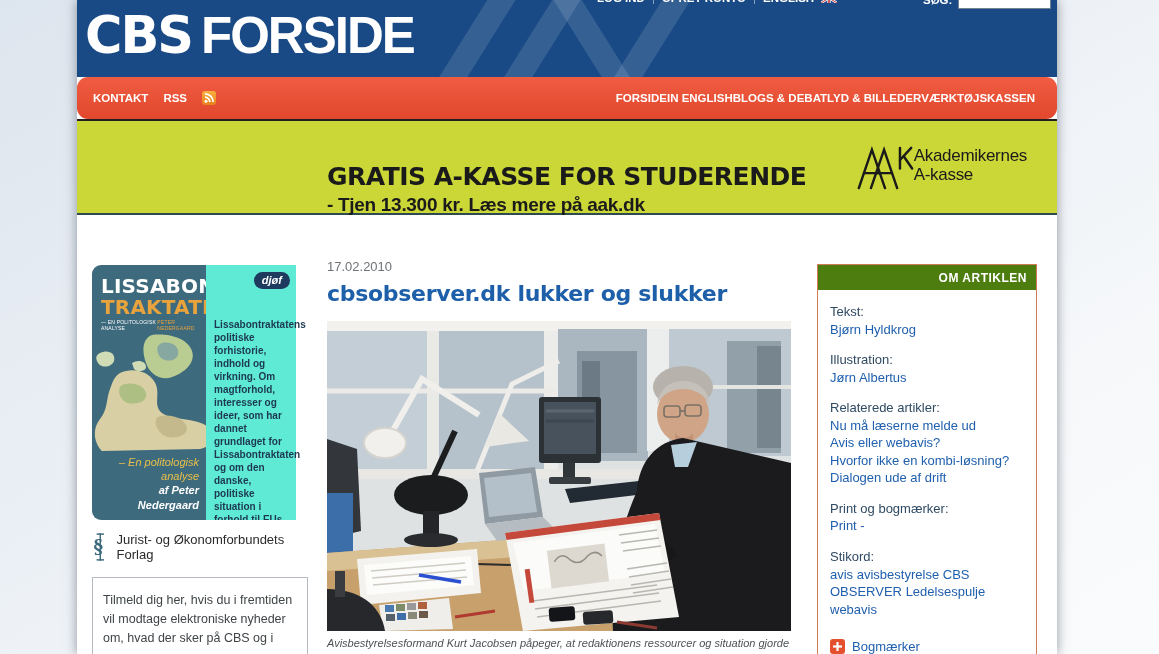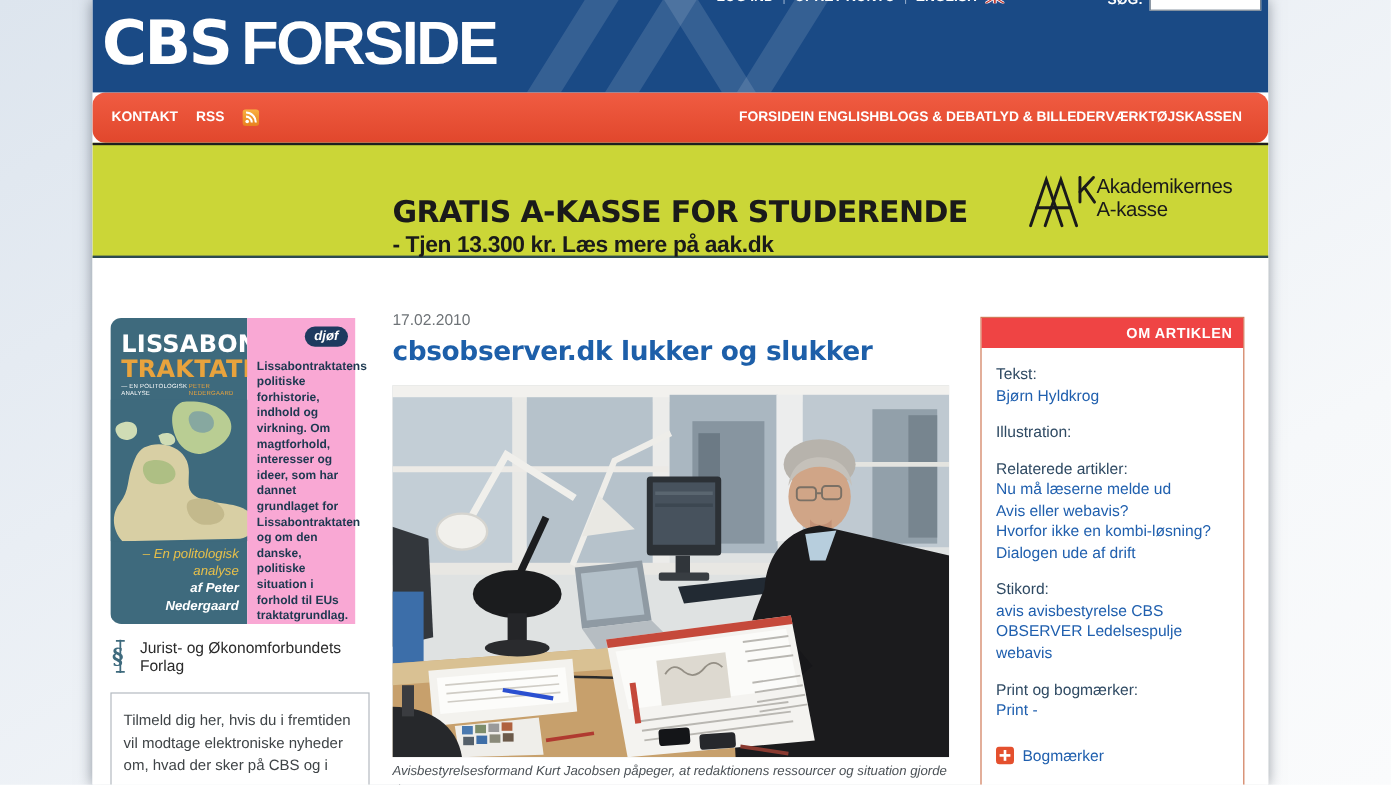--- a/index.html
+++ b/index.html
@@ -52,21 +52,21 @@
   .book-ad { display:flex; width:216px; height:255px; border-radius:9px; overflow:hidden; cursor:pointer; }
   .book-left { width:114px; background:#3e6a7d; color:#fff; position:relative; }
   .book-title1 { font-family:"DejaVu Sans",sans-serif; font-size:20px; font-weight:bold; margin:9px 0 0 9px; letter-spacing:.2px; }
   .book-title2 { font-family:"DejaVu Sans",sans-serif; font-size:20px; font-weight:bold; margin-left:9px; color:#e8a33d; letter-spacing:.2px; line-height:.95; }
   .book-smallline { display:flex; justify-content:space-between; margin:2px 9px 0; font-size:5px; letter-spacing:.2px; }
   .book-small-author { color:#e8a33d; }
   .book-map { position:absolute; left:0; top:68px; }
   .book-foot { position:absolute; left:20px; right:7px; bottom:8px; text-align:right; font-style:italic; font-size:11px; line-height:1.3; }
   .book-foot-1 { color:#e8c04a; }
   .book-foot-2 { color:#fff; font-weight:bold; }
-  .book-right { width:90px; background:#f9a8d4; position:relative; padding:34px 8px 0; }
+  .book-right { width:90px; background:#5eead4; position:relative; padding:53px 8px 0; }
   .djof-badge { position:absolute; top:7px; right:6px; background:#1e3a5f; color:#fff;
                 font-size:11px; font-weight:bold; font-style:italic; padding:2px 8px 3px; border-radius:9px; }
   .book-right-text { font-size:10px; font-weight:bold; color:#1d3850; line-height:1.3; }
 
   .publisher { display:flex; align-items:center; gap:8px; margin-top:12px; color:#2a2a2a; font-size:13px; }
 
   .newsletter { margin-top:15px; border:1px solid #b4bac0; background:#fff; height:110px; }
   .newsletter-header { background:#eef0f1; border-bottom:1px solid #c3c8cd; color:#2b5ea9;
                        font-weight:bold; font-size:12.5px; text-align:center; padding:7px 0 6px; letter-spacing:.4px; }
   .newsletter-body { padding:13px 10px; font-size:12.5px; color:#3f4447; line-height:1.5; white-space:pre-line; }
@@ -75,21 +75,21 @@
   .main-col { position:absolute; left:250px; top:44px; width:464px; }
   .article-date { color:#6e7377; font-size:13px; }
   .article-title { color:#1d5fa9; font-family:"DejaVu Sans",sans-serif; font-size:22px; font-weight:bold;
                    letter-spacing:-.3px; margin:7px 0 15px; }
   .photo { width:464px; height:310px; overflow:hidden; background:#dfe2e2; }
   .caption { font-style:italic; color:#4c5257; font-size:11px; line-height:1.45; margin-top:5px; white-space:pre-line; }
 
   
   .right-col { position:absolute; left:740px; top:49px; width:220px; }
   .om-box { border:1px solid #d07a58; background:#fff; }
-  .om-header { background:#ef4444; color:#fff; font-weight:bold; font-size:12px; text-align:right;
+  .om-header { background:#4d7c0f; color:#fff; font-weight:bold; font-size:12px; text-align:right;
                padding:6px 9px 5px; letter-spacing:.5px; }
   .om-body { padding:13px 10px 34px 12px; font-size:13px; line-height:1.35; color:#2f4a63; }
   .om-group { margin-bottom:13px; }
   .om-body a { color:#1f5fae; text-decoration:none; cursor:pointer; }
   .block-link { display:block; }
   .keywords a { display:inline; }
   .bookmark-row { display:flex; align-items:center; gap:7px; margin-top:20px; }
 </style>
 </head>
 <body>
@@ -356,44 +356,45 @@
         <div class="om-header">OM ARTIKLEN</div>
         <div class="om-body">
 
           <div class="om-group">
             <span class="om-label block-link">Tekst:</span>
             <a class="block-link">Bjørn Hyldkrog</a>
           </div>
 
           <div class="om-group">
             <span class="om-label block-link">Illustration:</span>
+            <a class="block-link">Jørn Albertus</a>
           </div>
 
           <div class="om-group">
             <span class="om-label block-link">Relaterede artikler:</span>
             <a class="block-link">Nu må læserne melde ud</a>
             <a class="block-link">Avis eller webavis?</a>
             <a class="block-link">Hvorfor ikke en kombi-løsning?</a>
             <a class="block-link">Dialogen ude af drift</a>
+          </div>
+
+          <div class="om-group">
+            <span class="om-label block-link">Print og bogmærker:</span>
+            <a class="block-link">Print -</a>
           </div>
 
           <div class="om-group keywords">
             <span class="om-label block-link">Stikord:</span>
             <a>avis</a>
             <a>avisbestyrelse</a>
             <a>CBS OBSERVER</a>
             <a>Ledelsespulje</a>
             <a>webavis</a>
           </div>
 
-          <div class="om-group">
-            <span class="om-label block-link">Print og bogmærker:</span>
-            <a class="block-link">Print -</a>
-          </div>
-
           <div class="bookmark-row">
             <svg width="15" height="15" viewBox="0 0 15 15">
               <rect width="15" height="15" rx="3" fill="#e4502e"></rect>
               <rect x="6.4" y="3" width="2.2" height="9" fill="#fff"></rect>
               <rect x="3" y="6.4" width="9" height="2.2" fill="#fff"></rect>
             </svg>
             <a>Bogmærker</a>
           </div>
 
         </div>

